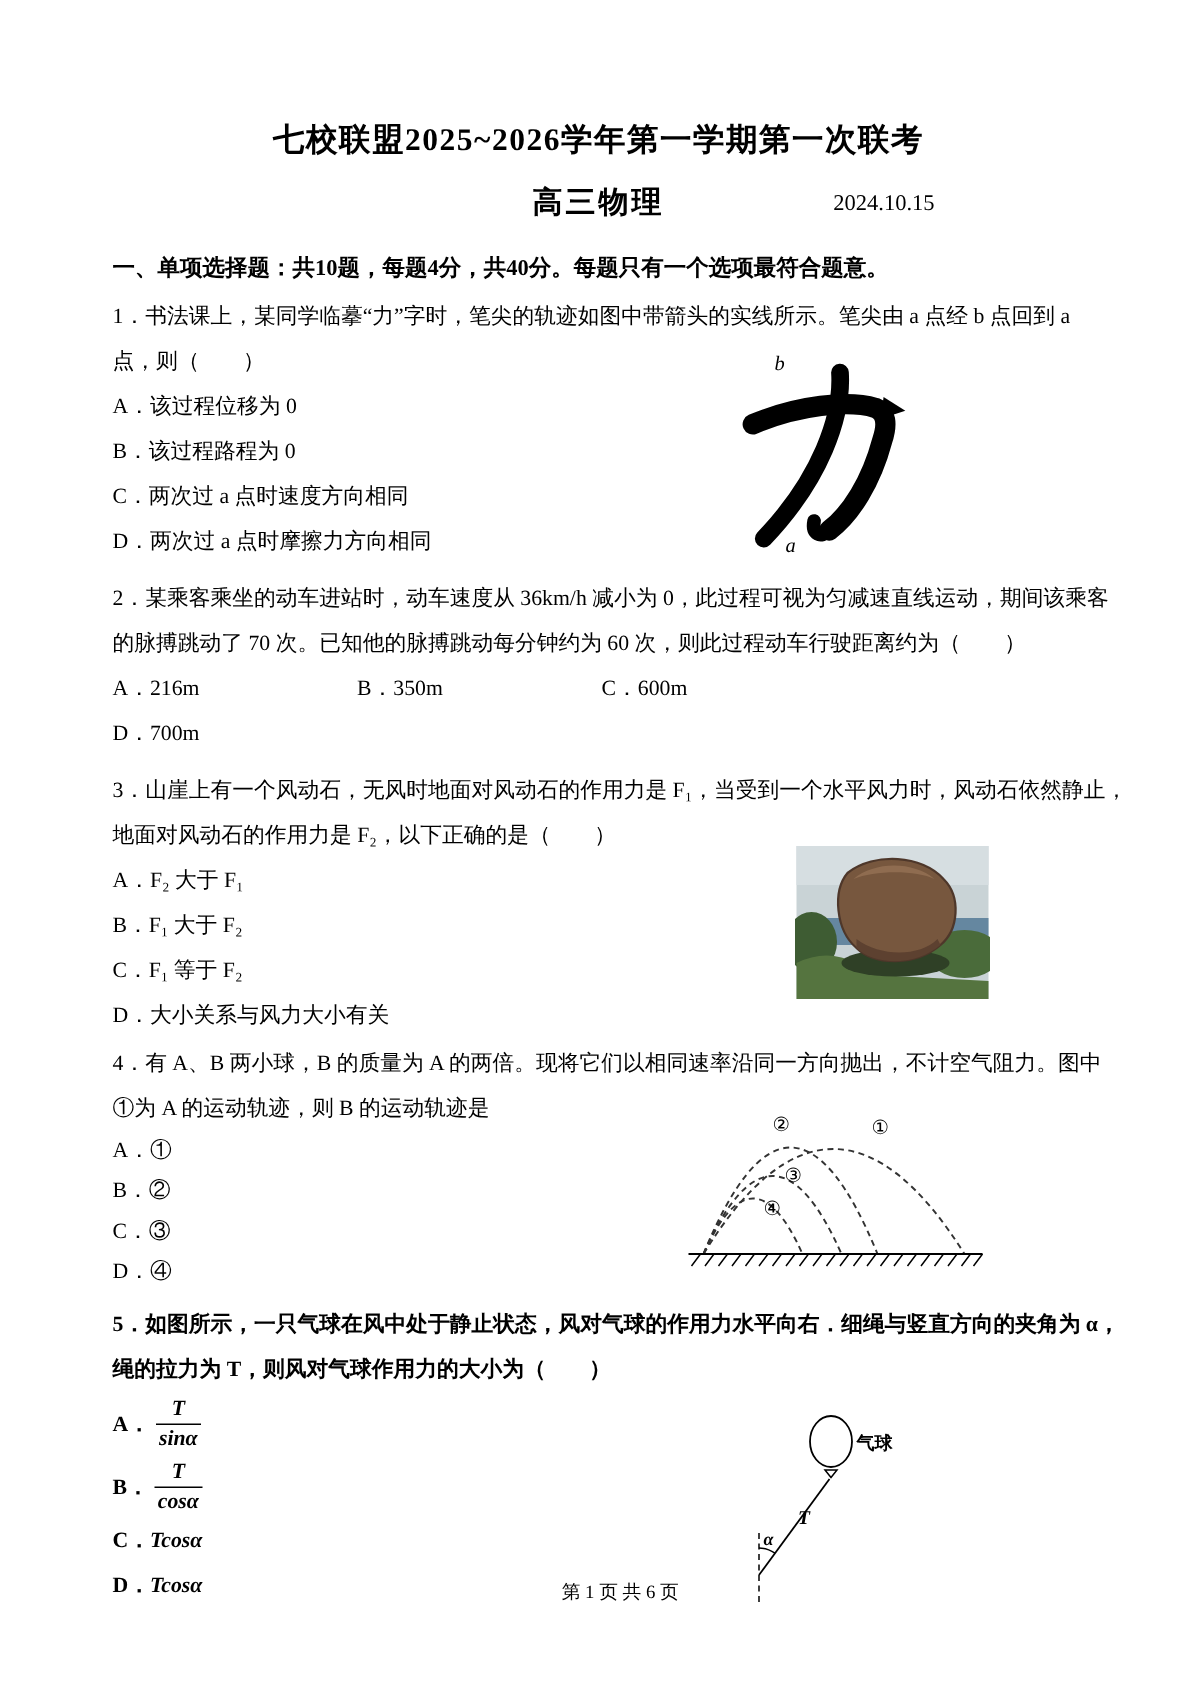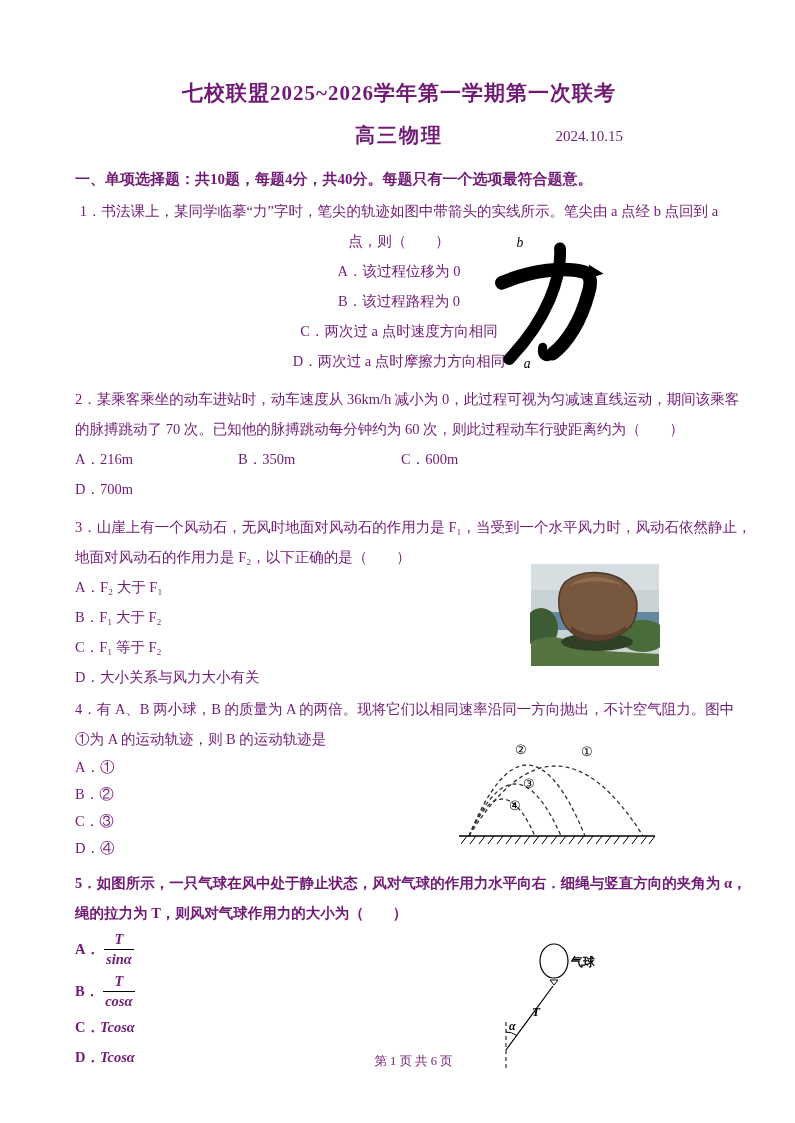--- a/index.html
+++ b/index.html
@@ -3,38 +3,38 @@
 <meta charset="utf-8">
 <style>
   * { margin:0; padding:0; box-sizing:border-box; }
   html,body { background:#ffffff; }
   .page {
     position:relative;
     width:795px; height:1123px;
     background:#ffffff;
     overflow:hidden;
     font-family:"Liberation Serif", serif;
-    color:#701a75;
+    color:#000000;
   }
   .content {
     position:absolute; left:75px; top:0;
     width:648px; height:1123px;
     padding-top:80px;
   }
   .title {
     text-align:center;
     font-size:21px; font-weight:bold;
     line-height:26px; letter-spacing:1px;
   }
   .subject-row { position:relative; margin-top:16px; text-align:center; }
   .subject { display:inline-block; font-size:20px; font-weight:bold; line-height:26px; letter-spacing:2px; }
   .date { position:absolute; right:100px; bottom:3px; font-size:15px; font-weight:normal; letter-spacing:0;text-align:center; }
   .section-heading { margin-top:20px; font-size:15px; font-weight:bold; line-height:22px; white-space:nowrap; }
   .question { position:relative; }
-  #q1 { margin-top:6px;text-align:center; }
+  #q1 { margin-top:6px; }
   #q2 { margin-top:8px; }
   #q3 { margin-top:8px; }
   #q4 { margin-top:2px; }
   #q5 { margin-top:6px;font-weight:bold; }
   .stem-line { font-size:14.5px; line-height:30px; white-space:nowrap; }
   .option { font-size:14.5px; line-height:30px; white-space:nowrap; }
   #q4 .option { line-height:27px; }
   .option-row { line-height:30px; font-size:14.5px; }
   .option-row .opt-cell { display:inline-block; width:163px; }
   .frac-option { height:42px; display:flex; align-items:center; font-size:14.5px; white-space:nowrap; }

